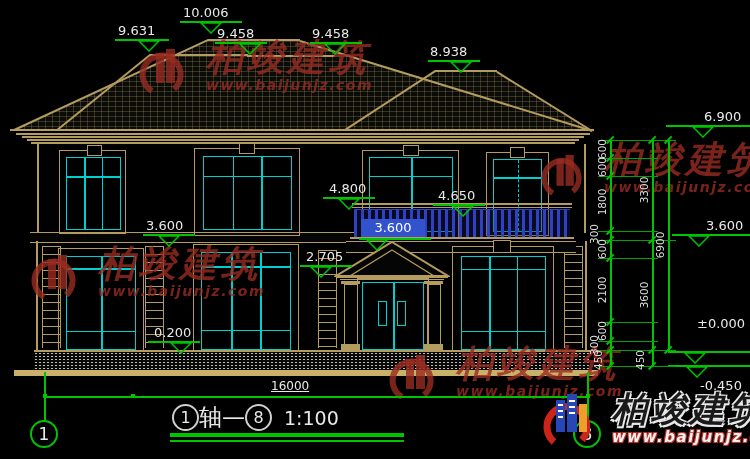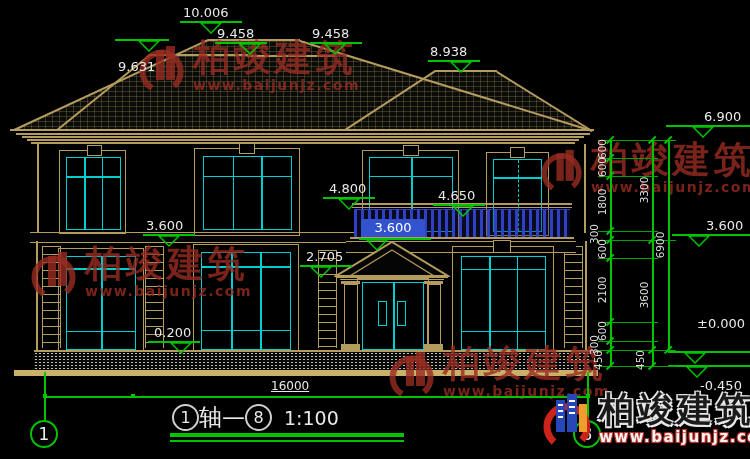--- a/index.html
+++ b/index.html
@@ -37,21 +37,21 @@
   .quoin{position:absolute;border-left:1.5px solid var(--tan);border-right:1.5px solid var(--tan);
     background:repeating-linear-gradient(180deg,var(--tan) 0 1.5px,transparent 1.5px 8px);}
   .band{position:absolute;border-top:1.5px solid var(--tan);border-bottom:1.5px solid var(--tan);background:#050505;}
   .balusters{position:absolute;border-top:1.5px solid var(--bal);border-bottom:1.5px solid var(--bal);
     background:repeating-linear-gradient(90deg,var(--bal) 0 3px,rgba(25,30,90,.35) 3px 7px);}
   .plinth{position:absolute;border-top:2px solid var(--tan);background-color:#0a0a0a;
     background-image:radial-gradient(rgba(225,225,215,.85) .7px,transparent 1px);background-size:4px 3px;}
   .selbox{position:absolute;background:var(--blue-sel);color:#fff;font-size:13px;line-height:18px;
     text-align:center;}
   
-  .wm{position:absolute;color:var(--wmred);display:flex;align-items:center;gap:9px;}
+  .wm{position:absolute;color:var(--wmred);display:flex;align-items:flex-end;gap:22px;font-style:italic;}
   .wm-brand{font-weight:bold;font-size:37px;line-height:36px;letter-spacing:4px;white-space:nowrap;}
   .wm-url{font-weight:bold;font-size:14px;letter-spacing:1.5px;white-space:nowrap;margin-top:1px;}
   .wm-e .wm-brand{font-size:35px;color:#1a1a1a;
     text-shadow:-1.5px -1.5px 0 #e8e8e8,1.5px -1.5px 0 #e8e8e8,-1.5px 1.5px 0 #e8e8e8,1.5px 1.5px 0 #e8e8e8;}
   .wm-e .wm-url{color:#f2f2f2;font-size:15px;
     text-shadow:-1px -1px 0 #c03028,1px -1px 0 #c03028,-1px 1px 0 #c03028,1px 1px 0 #c03028;}
   
   .caption{position:absolute;display:flex;align-items:center;color:#e9e9e9;font-size:23px;white-space:nowrap;}
   .axcirc{width:23px;height:23px;border-radius:50%;border:2px solid #cfcfcf;color:#e9e9e9;
     font-size:16px;line-height:23px;text-align:center;flex:0 0 auto;}
@@ -218,21 +218,21 @@
       <path d="M14 44 A19 19 0 1 1 36 42" fill="none" stroke="currentColor" stroke-width="6"></path>
       <rect x="18" y="6" width="8" height="30" fill="currentColor"></rect>
       <rect x="28" y="2" width="9" height="34" fill="currentColor"></rect>
     </svg>
     <div>
       <div class="wm-brand">柏竣建筑</div>
       <div class="wm-url">www.baijunjz.com</div>
     </div>
   </div>
 
-  <div class="wtext" style="left:118px;top:23px;margin-top:36px;">9.631</div>
+  <div class="wtext" style="left:118px;top:23px;">9.631</div>
   <div class="hl" style="left:115px;top:39px;width:54px;"></div>
   <svg class="etri" style="left:138px;top:40px;" viewBox="0 0 22 12">
       <path d="M1 1 L21 1 L11 11 Z" fill="none" stroke="#00c400" stroke-width="1.5"></path>
     </svg>
 
   <div class="wtext" style="left:183px;top:5px;">10.006</div>
   <div class="hl" style="left:180px;top:21px;width:62px;"></div>
   <svg class="etri" style="left:200px;top:22px;" viewBox="0 0 22 12">
       <path d="M1 1 L21 1 L11 11 Z" fill="none" stroke="#00c400" stroke-width="1.5"></path>
     </svg>

